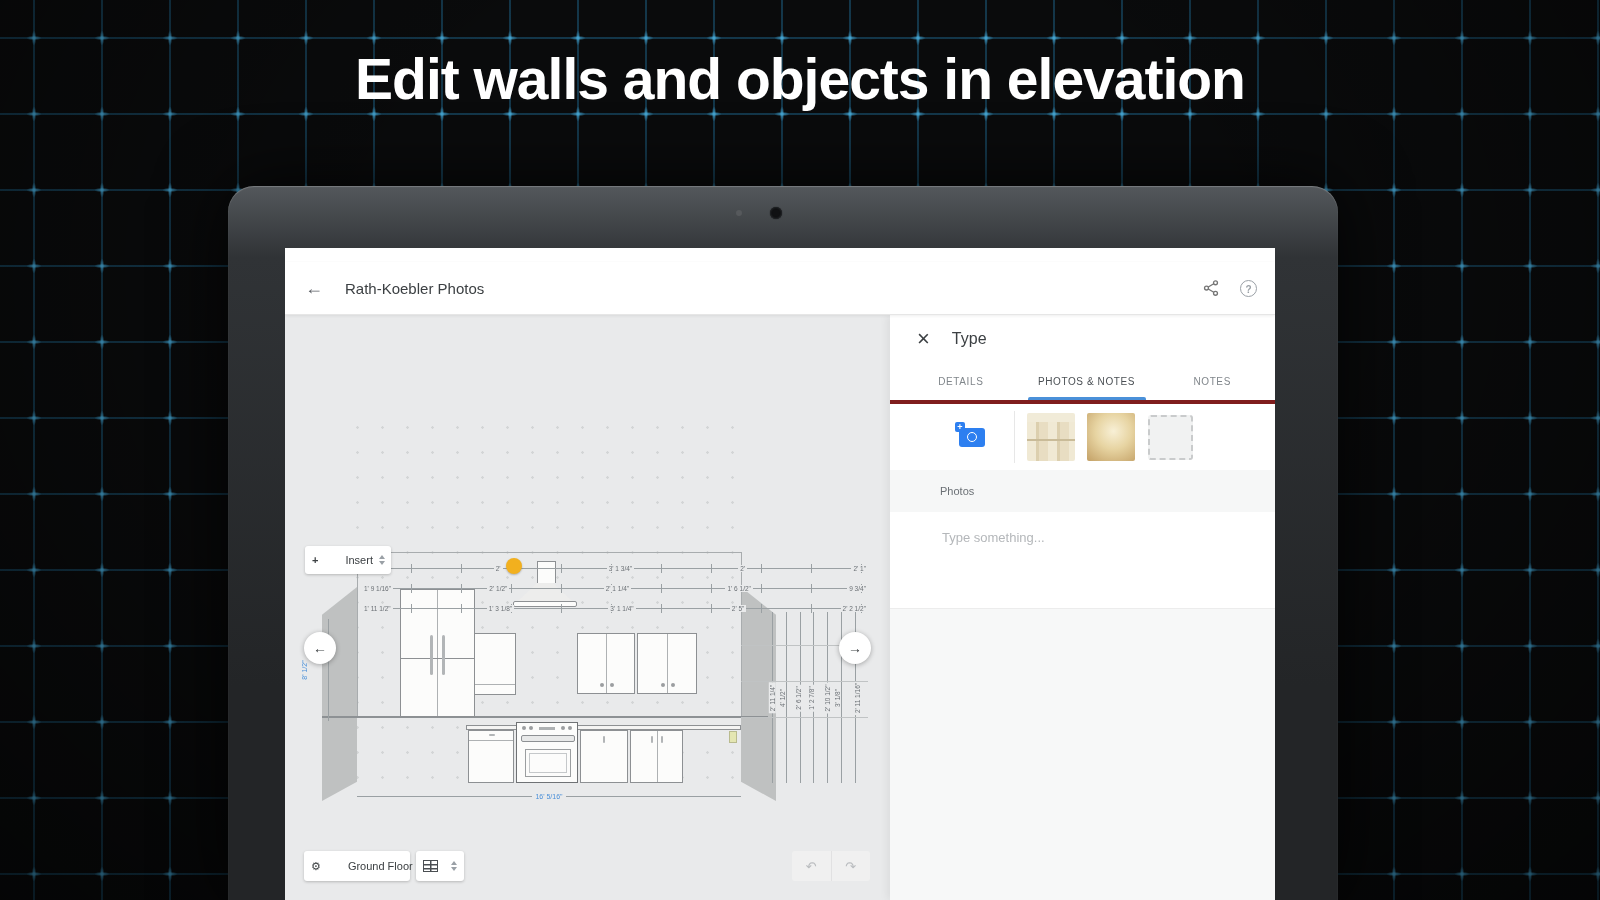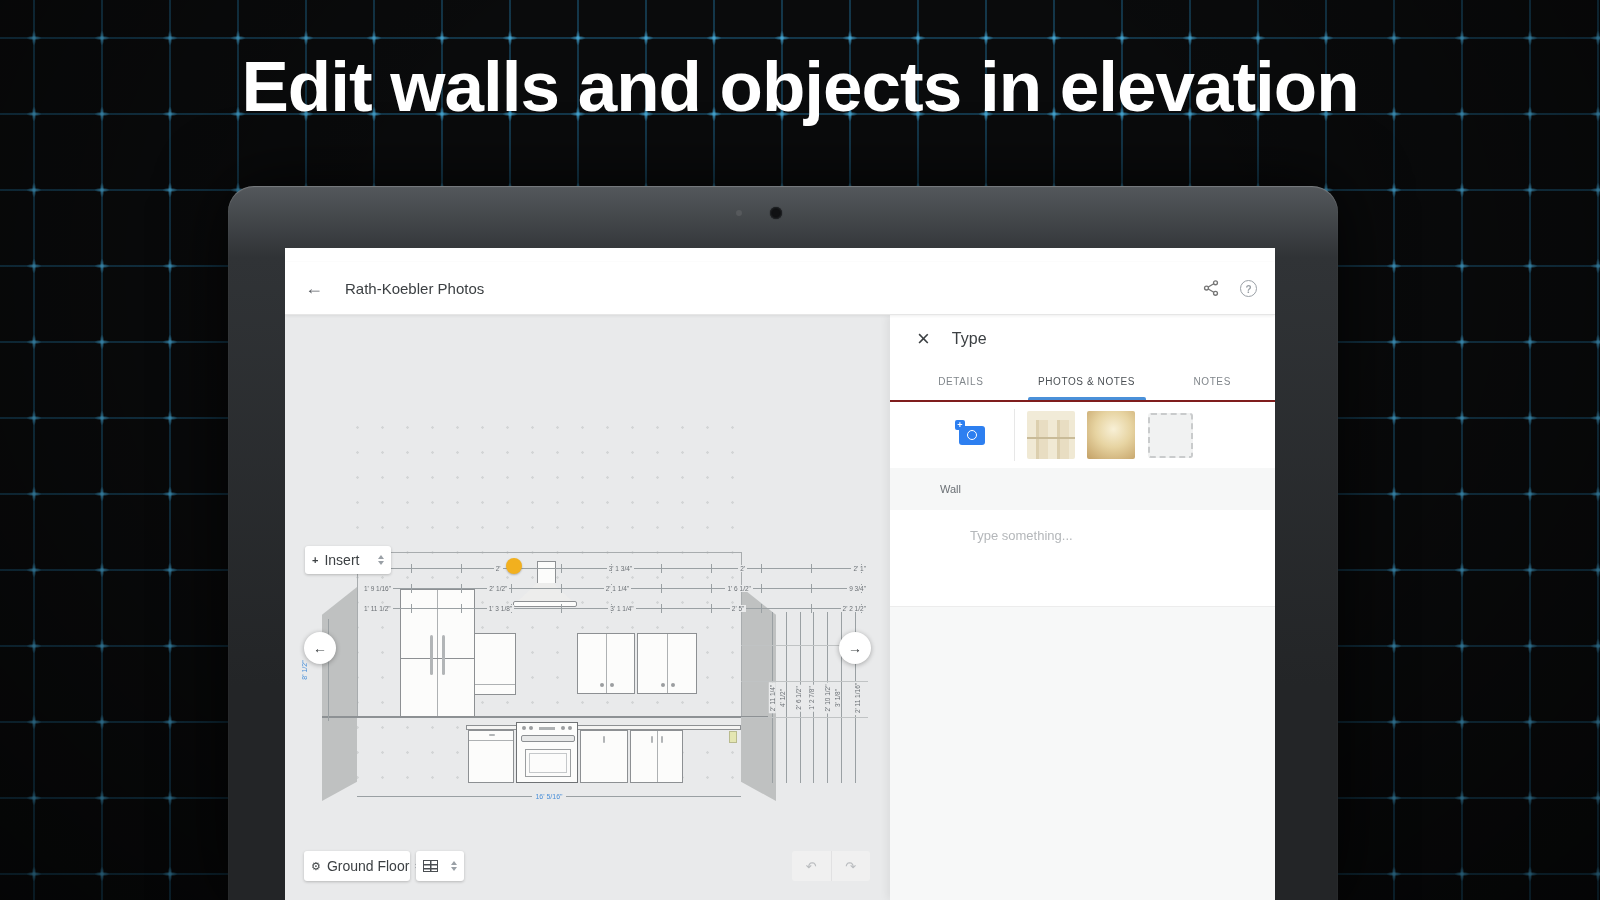--- a/index.html
+++ b/index.html
@@ -10,21 +10,21 @@
     background-color:#0a0b0c;
     background-image:
       radial-gradient(ellipse 11px 3.5px at center, rgba(72,172,218,.85), rgba(72,172,218,0) 70%),
       radial-gradient(ellipse 3.5px 11px at center, rgba(72,172,218,.85), rgba(72,172,218,0) 70%),
       linear-gradient(90deg, transparent calc(50% - 1px), rgba(32,108,148,.45) calc(50% - 1px), rgba(32,108,148,.45) calc(50% + 1px), transparent calc(50% + 1px)),
       linear-gradient(0deg, transparent calc(50% - 1px), rgba(32,108,148,.45) calc(50% - 1px), rgba(32,108,148,.45) calc(50% + 1px), transparent calc(50% + 1px));
     background-size:68px 76px,68px 76px,68px 100%,100% 76px;}
   .vignette{position:absolute;inset:0;
     background:radial-gradient(ellipse at 50% 30%, rgba(0,0,0,0) 35%, rgba(0,0,0,.55) 100%);}
   .hero{position:absolute;top:46px;left:0;width:100%;text-align:center;color:#fff;
-    font-size:71px;font-weight:800;letter-spacing:-1px;z-index:3;}
+    font-size:57px;font-weight:800;letter-spacing:-1px;z-index:3;}
   
   .tablet{position:absolute;left:228px;top:186px;width:1110px;height:714px;z-index:2;
     border-radius:26px 26px 0 0;
     background:linear-gradient(180deg,#54585c 0%,#303336 10%,#232527 70%);
     box-shadow:0 0 70px rgba(0,0,0,.8), inset 0 1px 1px rgba(255,255,255,.22);}
   .camdot-s{position:absolute;left:508px;top:24px;width:6px;height:6px;border-radius:50%;background:#56595c;}
   .camdot-b{position:absolute;left:542px;top:21px;width:12px;height:12px;border-radius:50%;
     background:#101113;box-shadow:inset 0 0 2px #3c4045, 0 0 1px #000;}
   .screen{position:absolute;left:57px;top:62px;width:990px;height:652px;background:#fff;overflow:hidden;}
   
@@ -83,21 +83,21 @@
   .bluedim-v .line{position:absolute;right:0;top:4px;bottom:4px;width:1px;background:#9aa0a3;}
   .bluedim-v span{position:absolute;left:-22px;top:50%;transform:translate(0,-50%) rotate(-90deg);
     font-size:7px;color:#4a90d9;background:#e9eaeb;padding:0 2px;white-space:nowrap;}
   .bluedim-h{position:absolute;left:72px;top:477px;width:384px;height:9px;display:flex;
     justify-content:center;align-items:center;font-size:7px;color:#4a90d9;
     background:linear-gradient(#9aa0a3,#9aa0a3) left center/100% 1px no-repeat;}
   .bluedim-h span{background:#e9eaeb;padding:0 3px;}
   
   .pill{position:absolute;background:#fff;border-radius:3px;box-shadow:0 1px 3px rgba(0,0,0,.22);
     display:flex;align-items:center;padding:0 7px;box-sizing:border-box;gap:6px;}
-  .pill .lbl{font-size:14px;color:#3c4043;white-space:nowrap;}
+  .pill .lbl{font-size:11px;color:#3c4043;white-space:nowrap;margin-left:21px;}
   .stepper{display:flex;flex-direction:column;gap:2px;margin-left:auto;}
   .chev-up{width:0;height:0;border-left:3.5px solid transparent;border-right:3.5px solid transparent;border-bottom:4px solid #9aa0a6;}
   .chev-dn{width:0;height:0;border-left:3.5px solid transparent;border-right:3.5px solid transparent;border-top:4px solid #9aa0a6;}
   .plus-ic{font-size:11px;color:#3c4043;font-weight:700;line-height:10px;}
   .gear-ic{font-size:11px;color:#3c4043;line-height:11px;}
   .table-ic{width:15px;height:12px;border:1.5px solid #4a4e52;box-sizing:border-box;
     background:
       linear-gradient(#4a4e52,#4a4e52) 0 3px/100% 1.5px no-repeat,
       linear-gradient(#4a4e52,#4a4e52) 0 7px/100% 1.5px no-repeat,
       linear-gradient(#4a4e52,#4a4e52) 6px 0/1.5px 100% no-repeat;}
@@ -108,21 +108,21 @@
     border-radius:3px;display:flex;opacity:.8;}
   .histgrp .h{flex:1;display:flex;align-items:center;justify-content:center;
     font-size:13px;color:#aeb1b4;}
   .histgrp .h:first-child{border-right:1px solid #e0e0e0;}
   
   .panel{position:relative;width:385px;height:100%;background:#fff;
     box-shadow:-3px 0 8px rgba(0,0,0,.06);display:flex;flex-direction:column;}
   .p-head{height:48px;display:flex;align-items:center;flex:0 0 auto;}
   .p-close{margin-left:27px;font-size:22px;color:#3c4043;line-height:22px;cursor:pointer;}
   .p-title{margin-left:22px;font-size:16px;color:#3c4043;}
-  .p-tabs{height:37px;display:flex;border-bottom:2px solid #7f1d1d;flex:0 0 auto;padding-left:8px;}
+  .p-tabs{height:37px;display:flex;border-bottom:4px solid #7f1d1d;flex:0 0 auto;padding-left:8px;}
   .p-tab{flex:1;display:flex;align-items:center;justify-content:center;font-size:10px;
     letter-spacing:.6px;color:#80868b;position:relative;cursor:pointer;}
   .p-tab.active{color:#4a4f54;}
   .p-tab.active::after{content:"";position:absolute;left:50%;bottom:0;transform:translateX(-50%);
     width:118px;height:3px;background:#4a90d9;border-radius:2px 2px 0 0;}
   .strip{height:42px;background:#f6f7f7;display:flex;align-items:center;flex:0 0 auto;
     font-size:11px;color:#6b7075;padding-left:50px;box-sizing:border-box;}
   .photorow{height:66px;background:#fff;display:flex;align-items:center;flex:0 0 auto;
     padding-left:40px;box-sizing:border-box;}
   .camcell{width:84px;height:52px;display:flex;align-items:center;justify-content:center;
@@ -135,21 +135,21 @@
   .thumb{width:48px;height:48px;margin-left:12px;border-radius:2px;cursor:pointer;}
   .thumb1{background:
       linear-gradient(180deg,#f1ebd8 0 9px,rgba(0,0,0,0) 9px),
       linear-gradient(#c9bb98,#c9bb98) 0 26px/100% 2px no-repeat,
       repeating-linear-gradient(90deg,#f0e9d4 0 9px,#dccfae 9px 12px,#e8ddc2 12px 21px);}
   .thumb2{background:radial-gradient(circle at 55% 38%,#f8f0d6 0%,#e7d4a2 45%,#c3a065 100%);}
   .thumb-empty{width:45px;height:45px;margin-left:13px;border:2px dashed #c9cbcc;border-radius:3px;
     background:#f1f2f2;box-sizing:border-box;}
   .notesbox{height:96px;background:#fff;flex:0 0 auto;padding:16px 0 0 50px;box-sizing:border-box;}
   .notesbox textarea{border:none;outline:none;resize:none;width:300px;height:70px;
-    font-family:"Liberation Sans",sans-serif;font-size:13px;color:#3c4043;background:transparent;margin-left:28px;}
+    font-family:"Liberation Sans",sans-serif;font-size:13px;color:#3c4043;background:transparent;}
   .notesbox textarea::placeholder{color:#b4b7ba;}
   .p-fill{flex:1;background:#f7f8f8;border-top:1px solid #ececec;}
 </style>
 </head>
 <body>
 
 <div class="bg"></div>
 <div class="vignette"></div>
 
 <div class="hero">Edit walls and objects in elevation</div>
@@ -353,21 +353,21 @@
 
         <div class="photorow">
           <span class="camcell">
             <span class="cam-ic"></span>
           </span>
           <span class="thumb thumb1"></span>
           <span class="thumb thumb2"></span>
           <span class="thumb-empty"></span>
         </div>
 
-        <div class="strip">Wall</div>
+        <div class="strip">Photos</div>
 
         <div class="notesbox">
           <textarea placeholder="Type something..." style=""></textarea>
         </div>
 
         <div class="p-fill"></div>
       </div>
     </div>
 
   </div>

